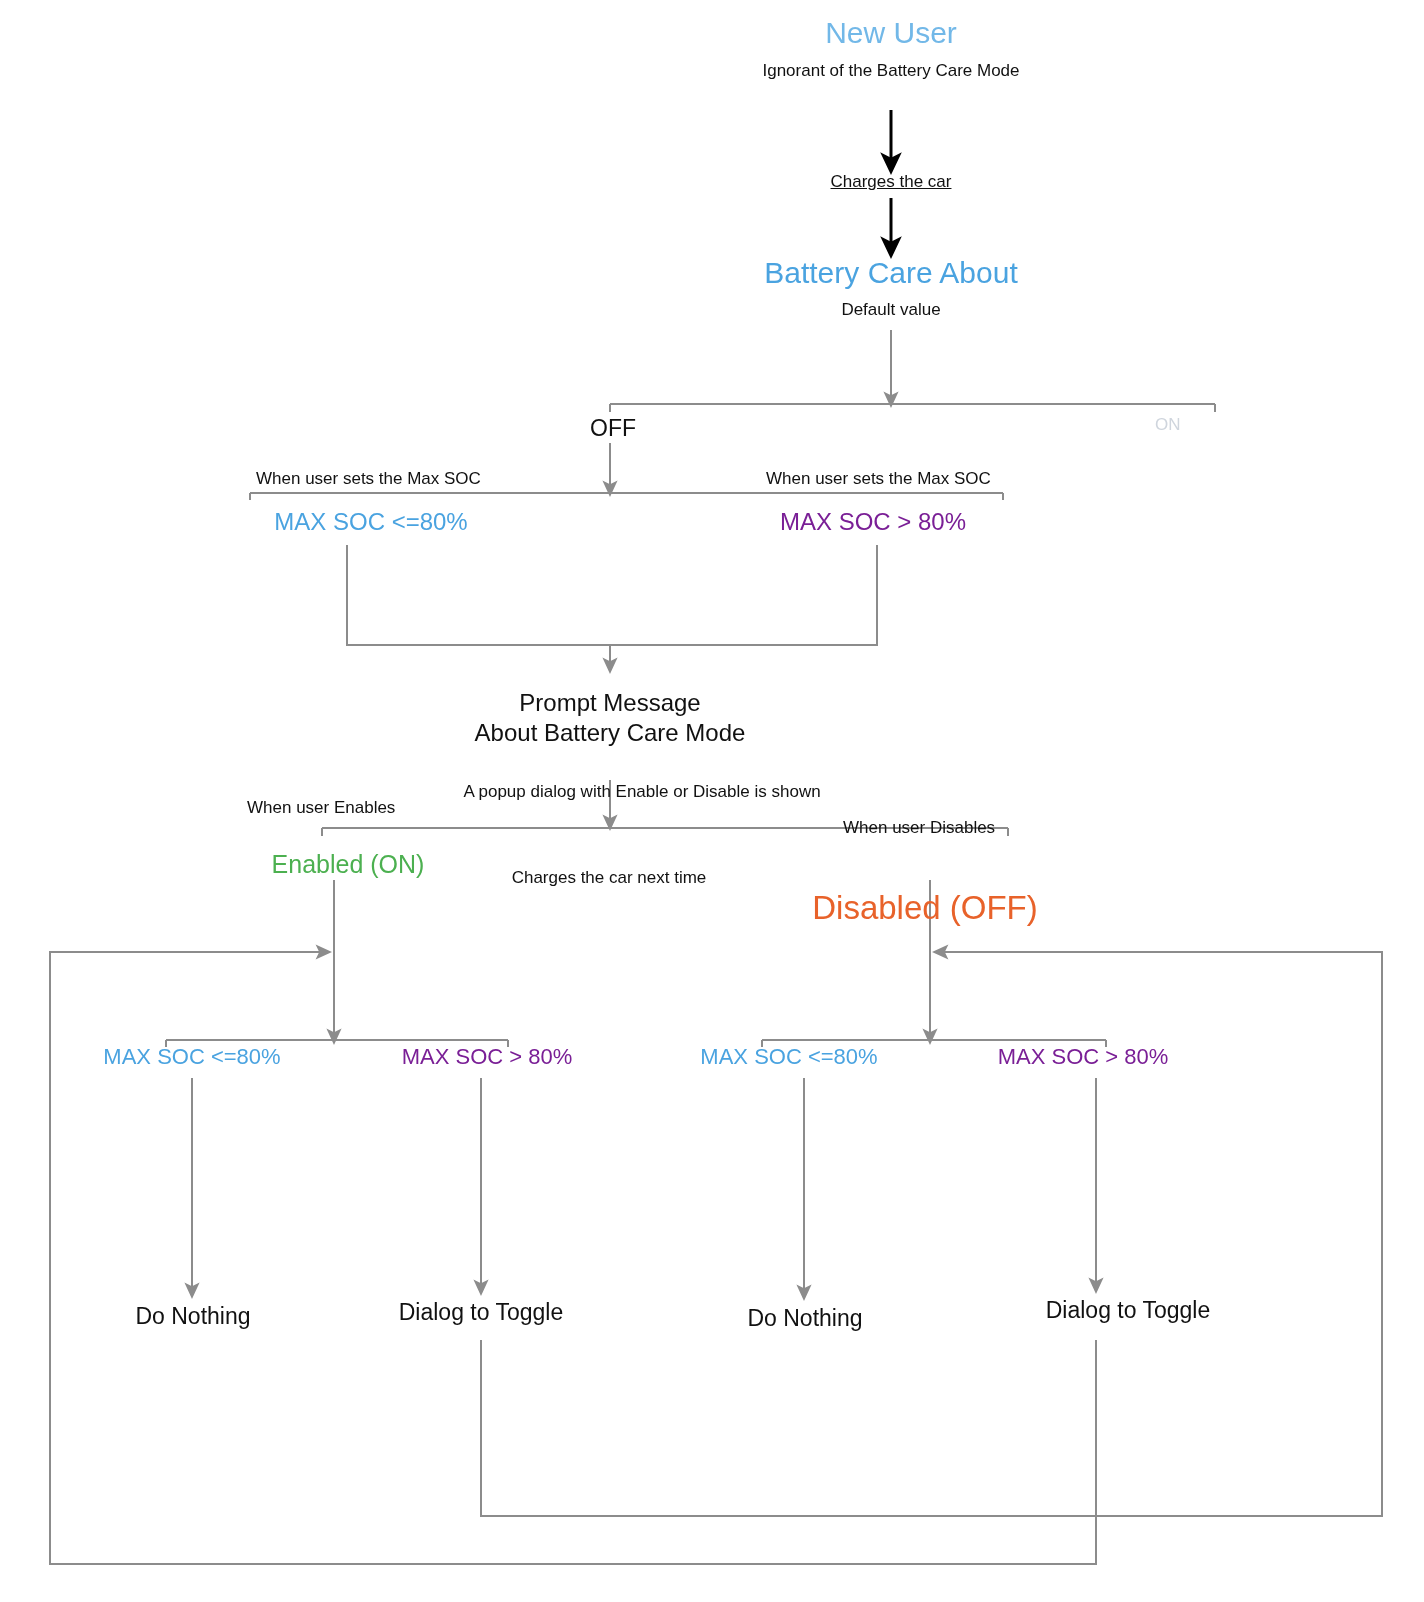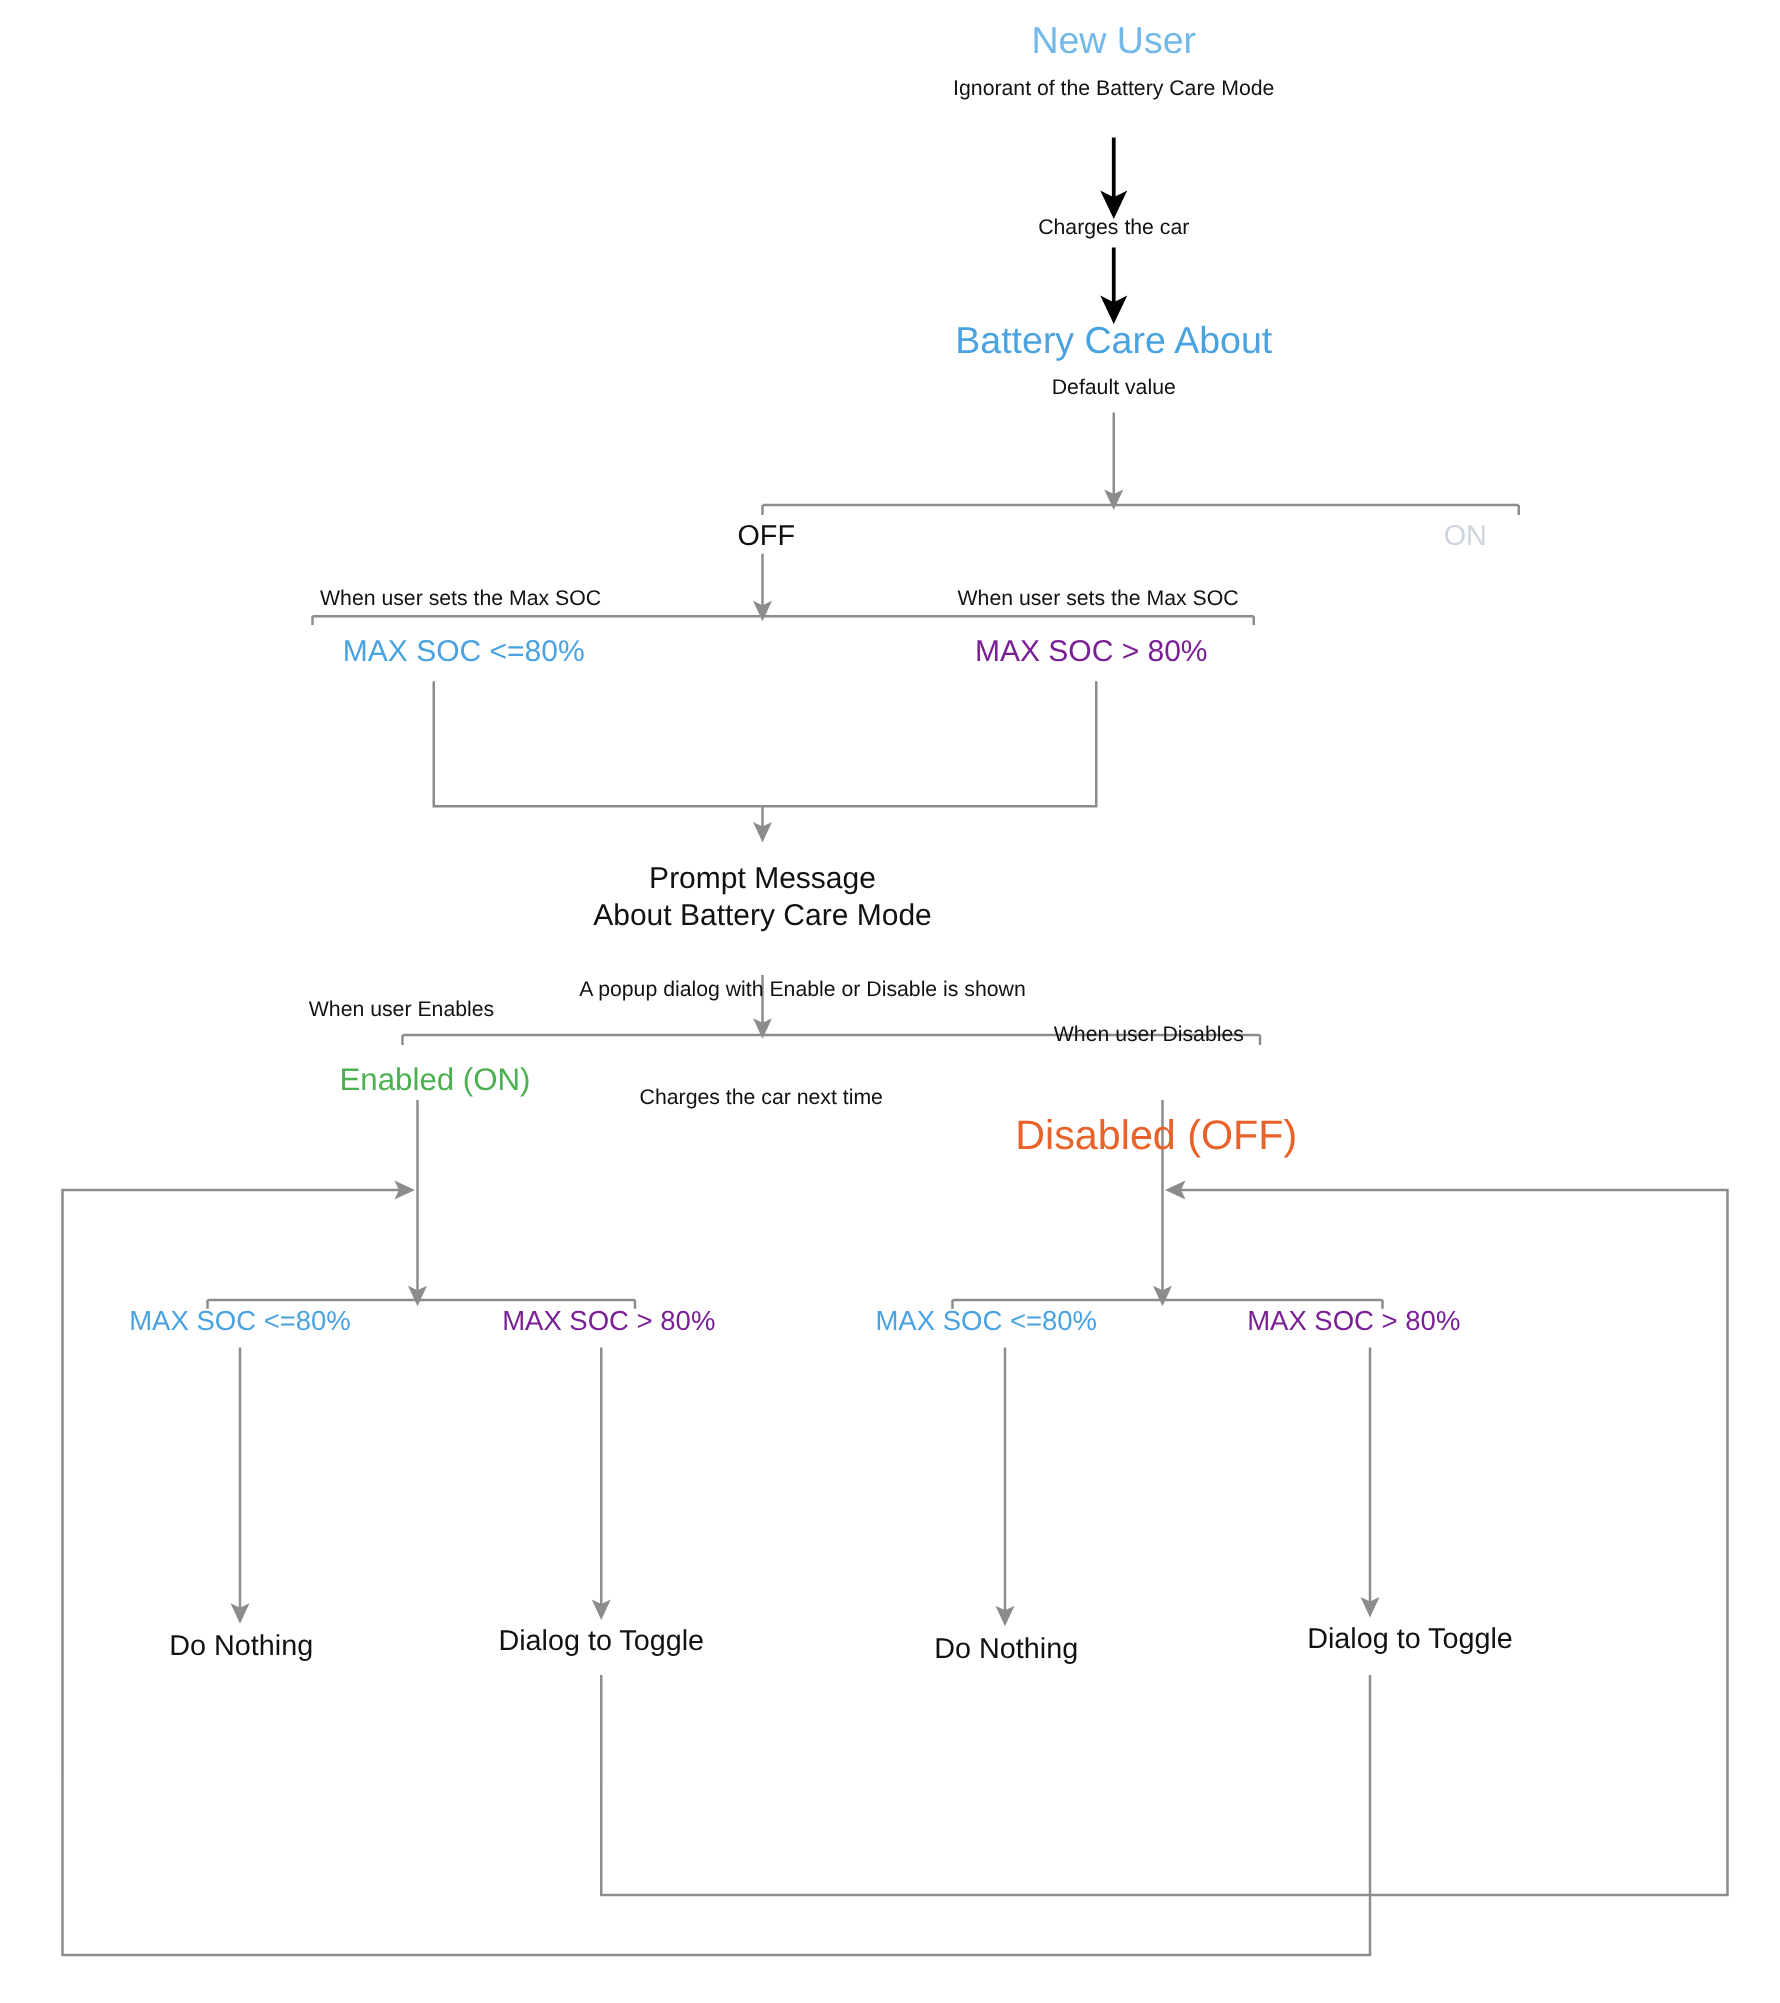--- a/index.html
+++ b/index.html
@@ -54,21 +54,21 @@
     font-size: 17px;
     font-weight: 400;
     color: #111111;
   }
   .state-off {
     font-size: 23px;
     font-weight: 400;
     color: #111111;
   }
   .state-on {
-    font-size: 23px;
+    font-size: 17px;
     font-weight: 400;
     color: #cfd5dd;
   }
   .soc-blue {
     font-size: 24px;
     font-weight: 400;
     color: #4aa3e0;
   }
   .soc-purple {
     font-size: 24px;
@@ -161,21 +161,21 @@
     <line x1="1096" y1="1078" x2="1096" y2="1286" stroke="#8c8c8c" stroke-width="2" marker-end="url(#arrowGray)"></line>
 
     <path d="M481,1340 L481,1516 L1382,1516 L1382,952 L940,952" stroke="#8c8c8c" stroke-width="2" fill="none" marker-end="url(#arrowGray)"></path>
 
     <path d="M1096,1340 L1096,1564 L50,1564 L50,952 L324,952" stroke="#8c8c8c" stroke-width="2" fill="none" marker-end="url(#arrowGray)"></path>
   </svg>
 
   <div class="node ctr title-lg" style="left:891px; top:16px;">New User</div>
   <div class="node ctr sub" style="left:891px; top:61px;">Ignorant of the Battery Care Mode</div>
 
-  <div class="node ctr sub" style="left:891px; top:172px;">Charges the car</div>
+  <div class="node ctr sub" style="left:891px; top:172px;text-decoration:underline;">Charges the car</div>
 
   <div class="node ctr title-blue" style="left:891px; top:256px;">Battery Care About</div>
   <div class="node ctr sub" style="left:891px; top:300px;">Default value</div>
 
   <div class="node lft state-off" style="left:590px; top:415px;">OFF</div>
   <div class="node lft state-on" style="left:1155px; top:415px;">ON</div>
 
   <div class="node lft edge-label" style="left:256px; top:469px;">When user sets the Max SOC</div>
   <div class="node lft edge-label" style="left:766px; top:469px;">When user sets the Max SOC</div>
 

